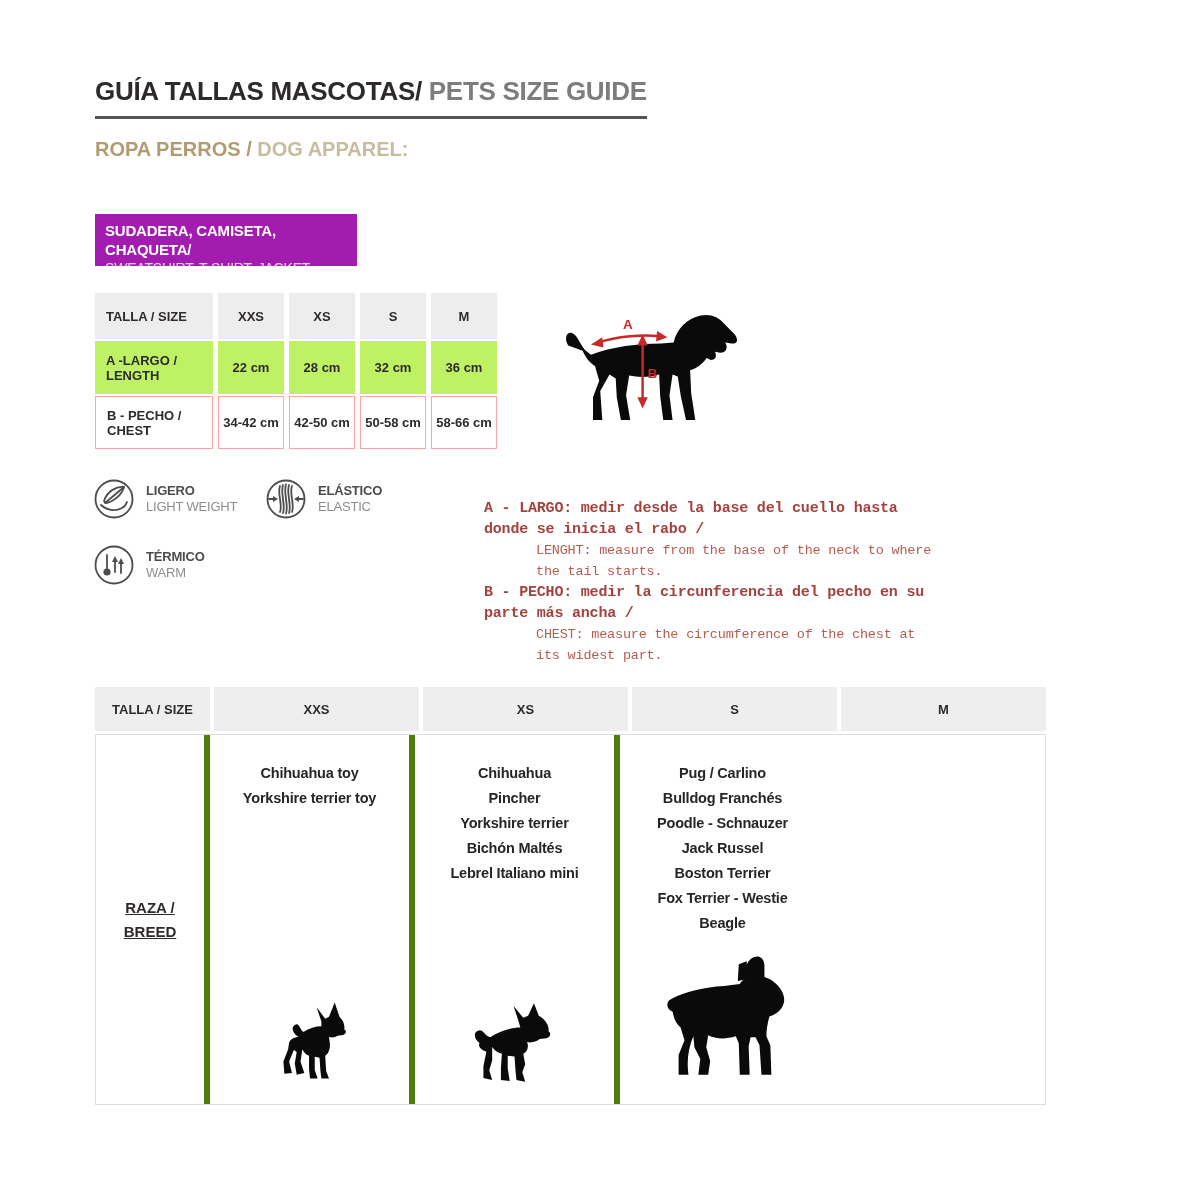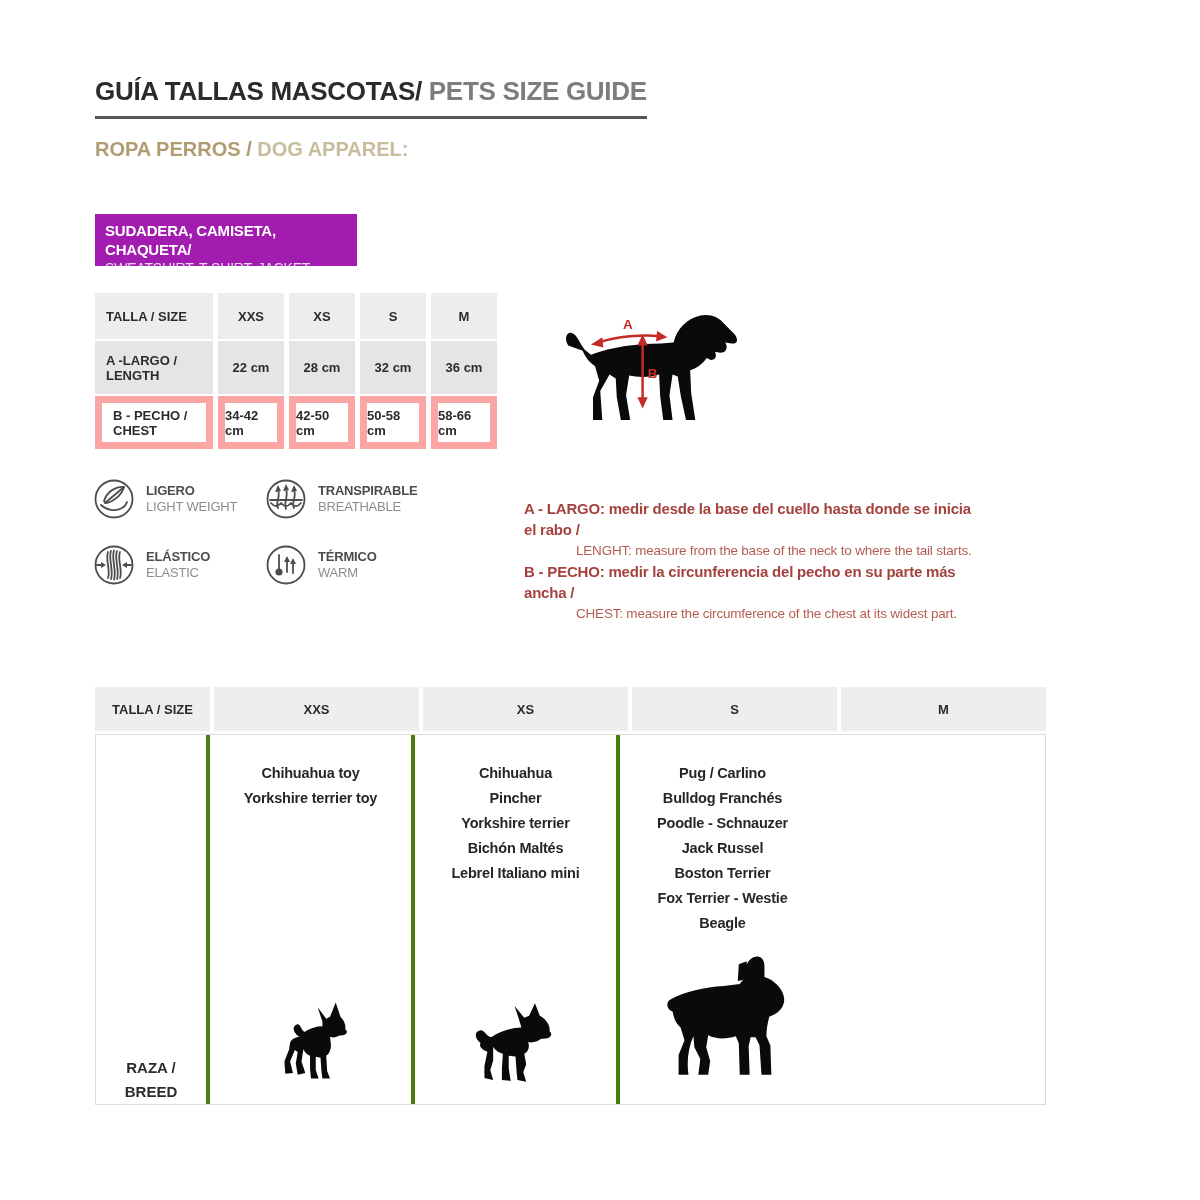--- a/index.html
+++ b/index.html
@@ -22,50 +22,50 @@
            box-sizing:border-box;padding:7px 10px;}
   .cat-box .c1{color:#ffffff;font-weight:bold;font-size:15px;line-height:19px;letter-spacing:-0.2px;}
   .cat-box .c2{color:rgba(255,255,255,0.82);font-size:14px;line-height:18px;letter-spacing:-0.2px;}
 
   
   .size-table{position:absolute;left:95px;top:293px;display:grid;
               grid-template-columns:118px 66px 66px 66px 66px;column-gap:5px;row-gap:2px;}
   .size-table .cell{display:flex;align-items:center;justify-content:center;
                     font-size:13px;font-weight:bold;color:#2e2a2b;}
   .size-table .h{height:46px;background:#eeedee;}
-  .size-table .ra{height:53px;background:#e5e5e5;}
-  .size-table .rb{height:53px;background:#ffffff;border:7px solid #fca5a5;box-sizing:border-box;}
+  .size-table .ra{height:53px;background:#bef264;}
+  .size-table .rb{height:53px;background:#ffffff;border:1px solid #fca5a5;box-sizing:border-box;}
   .size-table .lbl{justify-content:flex-start;padding-left:11px;}
 
   
   .measure{position:absolute;left:550px;top:298px;width:210px;height:155px;}
 
   
   .features{position:absolute;left:93px;top:478px;display:grid;
             grid-template-columns:172px 200px;row-gap:24px;}
   .feature{display:flex;align-items:center;gap:11px;}
   .f-title{font-weight:bold;font-size:13px;color:#4c4c4e;line-height:16px;letter-spacing:-0.2px;}
   .f-sub{font-size:13px;color:#8d8d8f;line-height:16px;letter-spacing:-0.2px;}
 
   
-  .instructions{position:absolute;left:524px;top:498px;width:460px;}
+  .instructions{position:absolute;left:484px;top:498px;width:460px;font-family:Liberation Mono, monospace;}
   .inst-bold{color:#a4423e;font-weight:bold;font-size:15px;line-height:21px;letter-spacing:-0.2px;}
   .inst-norm{color:#b45c52;font-size:13.5px;line-height:21px;margin-left:52px;letter-spacing:-0.2px;}
 
   
   .breed-table{position:absolute;left:95px;top:687px;width:951px;}
   .bt-header{display:grid;grid-template-columns:115px 205px 205px 205px 205px;column-gap:4px;}
   .bt-header .cell{height:44px;background:#efeeee;display:flex;align-items:center;justify-content:center;
                    font-size:13px;font-weight:bold;color:#2e2a2b;}
   .bt-body{display:flex;margin-top:3px;width:951px;height:371px;box-sizing:border-box;
            border:1px solid #dcdcdc;background:#ffffff;}
-  .bt-col{position:relative;box-sizing:border-box;border-right:4px solid #4d7c0f;
+  .bt-col{position:relative;box-sizing:border-box;border-right:6px solid #4d7c0f;
           display:flex;flex-direction:column;align-items:center;}
   .bt-col.last{border-right:none;}
-  .bt-label{width:114px;justify-content:flex-end;}
+  .bt-label{width:114px;justify-content:center;text-decoration:underline;}
   .bt-size{width:205px;}
   .raza{font-size:15px;font-weight:bold;text-align:center;line-height:24px;color:#2e2a2b;}
   .breeds{padding-top:26px;text-align:center;font-weight:bold;font-size:14.5px;
           line-height:25px;color:#262626;letter-spacing:-0.2px;}
   .dog-slot{position:absolute;bottom:16px;left:0;right:0;display:flex;justify-content:center;}
 
   svg .ink{stroke:#4d4d4f;fill:none;stroke-width:1.8;stroke-linecap:round;stroke-linejoin:round;}
   svg .ink-f{fill:#4d4d4f;stroke:none;}
   svg .red{stroke:#c52a27;fill:none;stroke-width:2.4;}
   svg .red-f{fill:#c52a27;stroke:none;}
@@ -145,37 +145,20 @@
         <path class="ink" d="M11,23 C14,13 24,8 31,9 C29,17 20,24 13,25 Z"></path>
         <path class="ink" d="M31,9 L12,25"></path>
         <path class="ink" d="M8,27 C13,32 22,34 29,30 C31,29 33,27 34,24"></path>
       </svg>
       <div>
         <div class="f-title">LIGERO</div>
         <div class="f-sub">LIGHT WEIGHT</div>
       </div>
     </div>
 
-    <div class="feature">
-      <svg width="42" height="42" viewBox="0 0 42 42">
-        <circle class="ink" cx="21" cy="21" r="18.5"></circle>
-        <path class="ink" d="M5,22 L37,22"></path>
-        <path class="ink" d="M6,25 q5,6 10,0 q5,6 10,0 q5,6 10,0"></path>
-        <path class="ink" d="M13,30 C10,24 16,19 13,12"></path>
-        <polygon class="ink-f" points="13,7 10,14 16,13"></polygon>
-        <path class="ink" d="M21,31 C18,24 24,19 21,11"></path>
-        <polygon class="ink-f" points="21,6 18,13 24,12"></polygon>
-        <path class="ink" d="M29,30 C26,24 32,19 29,12"></path>
-        <polygon class="ink-f" points="29,7 26,14 32,13"></polygon>
-      </svg>
-      <div>
-        <div class="f-title">TRANSPIRABLE</div>
-        <div class="f-sub">BREATHABLE</div>
-      </div>
-    </div>
 
     <div class="feature">
       <svg width="42" height="42" viewBox="0 0 42 42">
         <circle class="ink" cx="21" cy="21" r="18.5"></circle>
         <path class="ink" d="M15,8 C12,15 18,27 15,34"></path>
         <path class="ink" d="M18,7 C15,15 21,27 18,35"></path>
         <path class="ink" d="M21,6.5 C18,15 24,27 21,35.5"></path>
         <path class="ink" d="M24,7 C21,15 27,27 24,35"></path>
         <path class="ink" d="M27,8 C24,15 30,27 27,34"></path>
         <line class="ink" x1="4" y1="21" x2="9" y2="21"></line>

